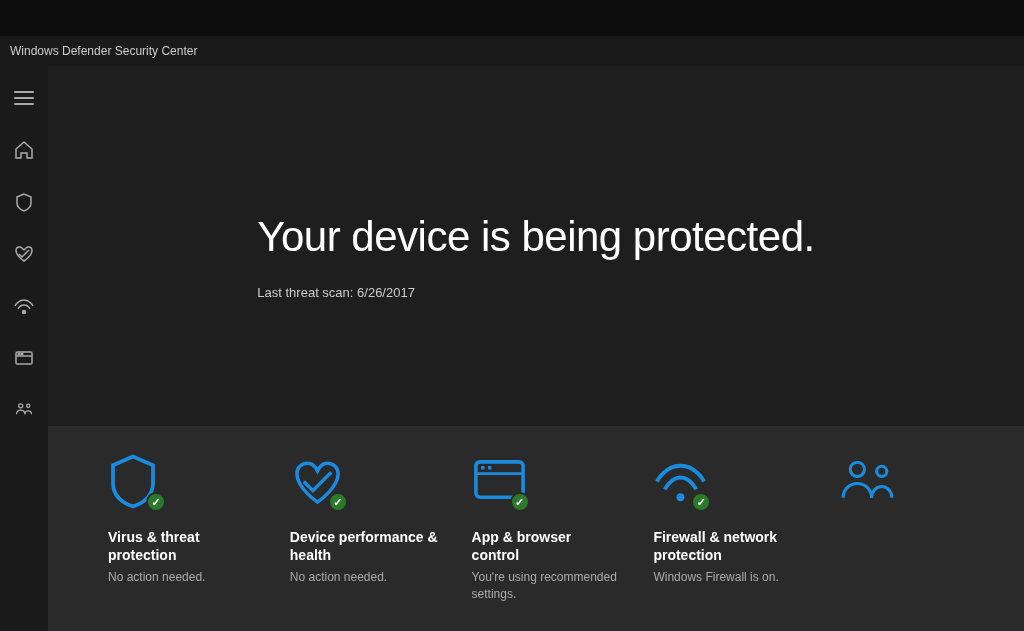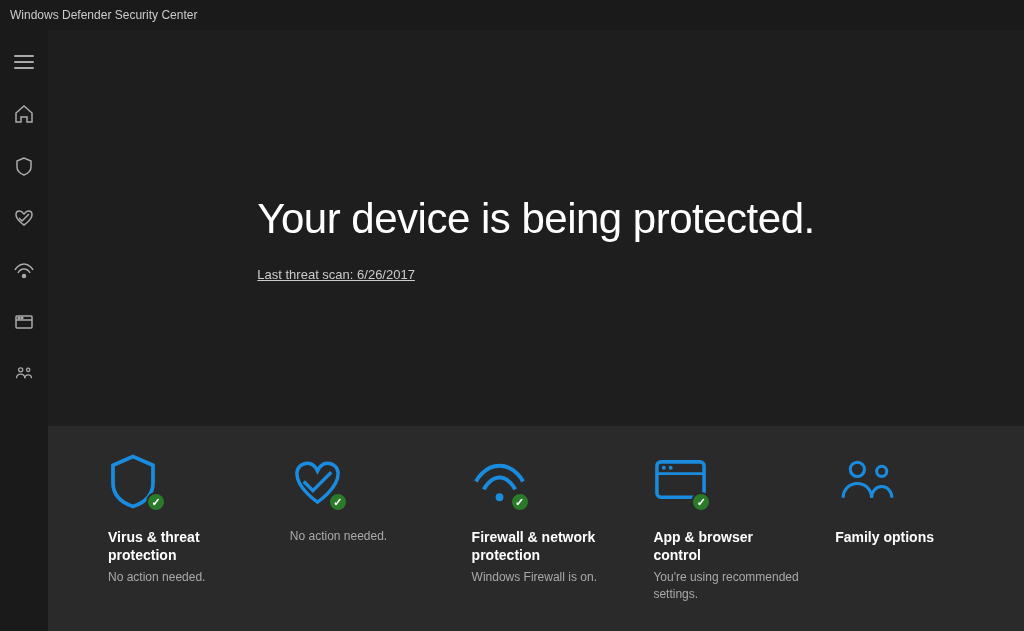--- a/index.html
+++ b/index.html
@@ -15,20 +15,21 @@
     }
 
     
     .title-bar {
       height: 30px;
       background: #1a1a1a;
       display: flex;
       align-items: center;
       padding: 0 10px;
       flex-shrink: 0;
+      margin-top: 36px;
     }
     .title-bar-text {
       font-size: 12px;
       color: #ccc;
     }
 
     
     .app-layout {
       display: flex;
       flex: 1;
@@ -91,21 +92,20 @@
 
     .hero-info {
       display: flex;
       flex-direction: column;
       gap: 4px;
     }
 
     .hero-info-line {
       font-size: 13px;
       color: #ccc;
-      text-decoration: underline;
     }
 
     
     .cards-section {
       background: #2a2a2a;
       padding: 28px 40px 28px 60px;
       display: flex;
       gap: 13px;
       flex-shrink: 0;
     }
@@ -256,57 +256,57 @@
       </div>
 
       <div class="card">
         <div class="card-icon">
           <svg width="55" height="55" viewBox="0 0 24 24">
             <path d="M12 21S3 15 3 8.5C3 6 5 4 7.5 4c1.5 0 2.9.8 3.7 2L12 7.5l.8-1.5C13.6 4.8 15 4 16.5 4 19 4 21 6 21 8.5 21 15 12 21 12 21z" fill="none" stroke="#1a8ce0" stroke-width="1.5"></path>
             <polyline points="6,12 10,16 18,8" fill="none" stroke="#1a8ce0" stroke-width="1.5"></polyline>
           </svg>
           <div class="check-badge"></div>
         </div>
+        <div class="card-title">Device performance &amp; health</div>
         <div class="card-desc">No action needed.</div>
-      </div>
-
-      <div class="card">
-        <div class="card-icon">
-          <svg width="55" height="55" viewBox="0 0 28 28">
-            <path d="M2 14 C2 14 6 6 14 6 S26 14 26 14" fill="none" stroke="#1a8ce0" stroke-width="2"></path>
-            <path d="M6 18 C6 18 9 12 14 12 S22 18 22 18" fill="none" stroke="#1a8ce0" stroke-width="2"></path>
-            <circle cx="14" cy="22" r="2" fill="#1a8ce0"></circle>
-          </svg>
-          <div class="check-badge"></div>
-        </div>
-        <div class="card-title">Firewall &amp; network protection</div>
-        <div class="card-desc">Windows Firewall is on.</div>
       </div>
 
       <div class="card">
         <div class="card-icon">
           <svg width="55" height="55" viewBox="0 0 28 26">
             <rect x="2" y="3" width="24" height="18" rx="2" fill="none" stroke="#1a8ce0" stroke-width="1.8"></rect>
             <line x1="2" y1="9" x2="26" y2="9" stroke="#1a8ce0" stroke-width="1.5"></line>
             <circle cx="5.5" cy="6" r="1" fill="#1a8ce0"></circle>
             <circle cx="9" cy="6" r="1" fill="#1a8ce0"></circle>
           </svg>
           <div class="check-badge"></div>
         </div>
         <div class="card-title">App &amp; browser control</div>
         <div class="card-desc">You're using recommended settings.</div>
       </div>
 
       <div class="card">
         <div class="card-icon">
+          <svg width="55" height="55" viewBox="0 0 28 28">
+            <path d="M2 14 C2 14 6 6 14 6 S26 14 26 14" fill="none" stroke="#1a8ce0" stroke-width="2"></path>
+            <path d="M6 18 C6 18 9 12 14 12 S22 18 22 18" fill="none" stroke="#1a8ce0" stroke-width="2"></path>
+            <circle cx="14" cy="22" r="2" fill="#1a8ce0"></circle>
+          </svg>
+          <div class="check-badge"></div>
+        </div>
+        <div class="card-title">Firewall &amp; network protection</div>
+        <div class="card-desc">Windows Firewall is on.</div>
+      </div>
+
+      <div class="card">
+        <div class="card-icon">
           <svg width="65" height="55" viewBox="0 0 32 24">
             <circle cx="11" cy="6" r="3.5" fill="none" stroke="#1a8ce0" stroke-width="1.5"></circle>
             <path d="M4 20c0-4 3-7 7-7s7 3 7 7" fill="none" stroke="#1a8ce0" stroke-width="1.5"></path>
             <circle cx="23" cy="7" r="2.5" fill="none" stroke="#1a8ce0" stroke-width="1.5"></circle>
             <path d="M18 20c0-3 2-5.5 5-5.5s5 2.5 5 5.5" fill="none" stroke="#1a8ce0" stroke-width="1.5"></path>
           </svg>
         </div>
-        <div class="card-title">Family options</div>
       </div>
 
     </div>
   </div>
 </div>
 
 </body></html>

